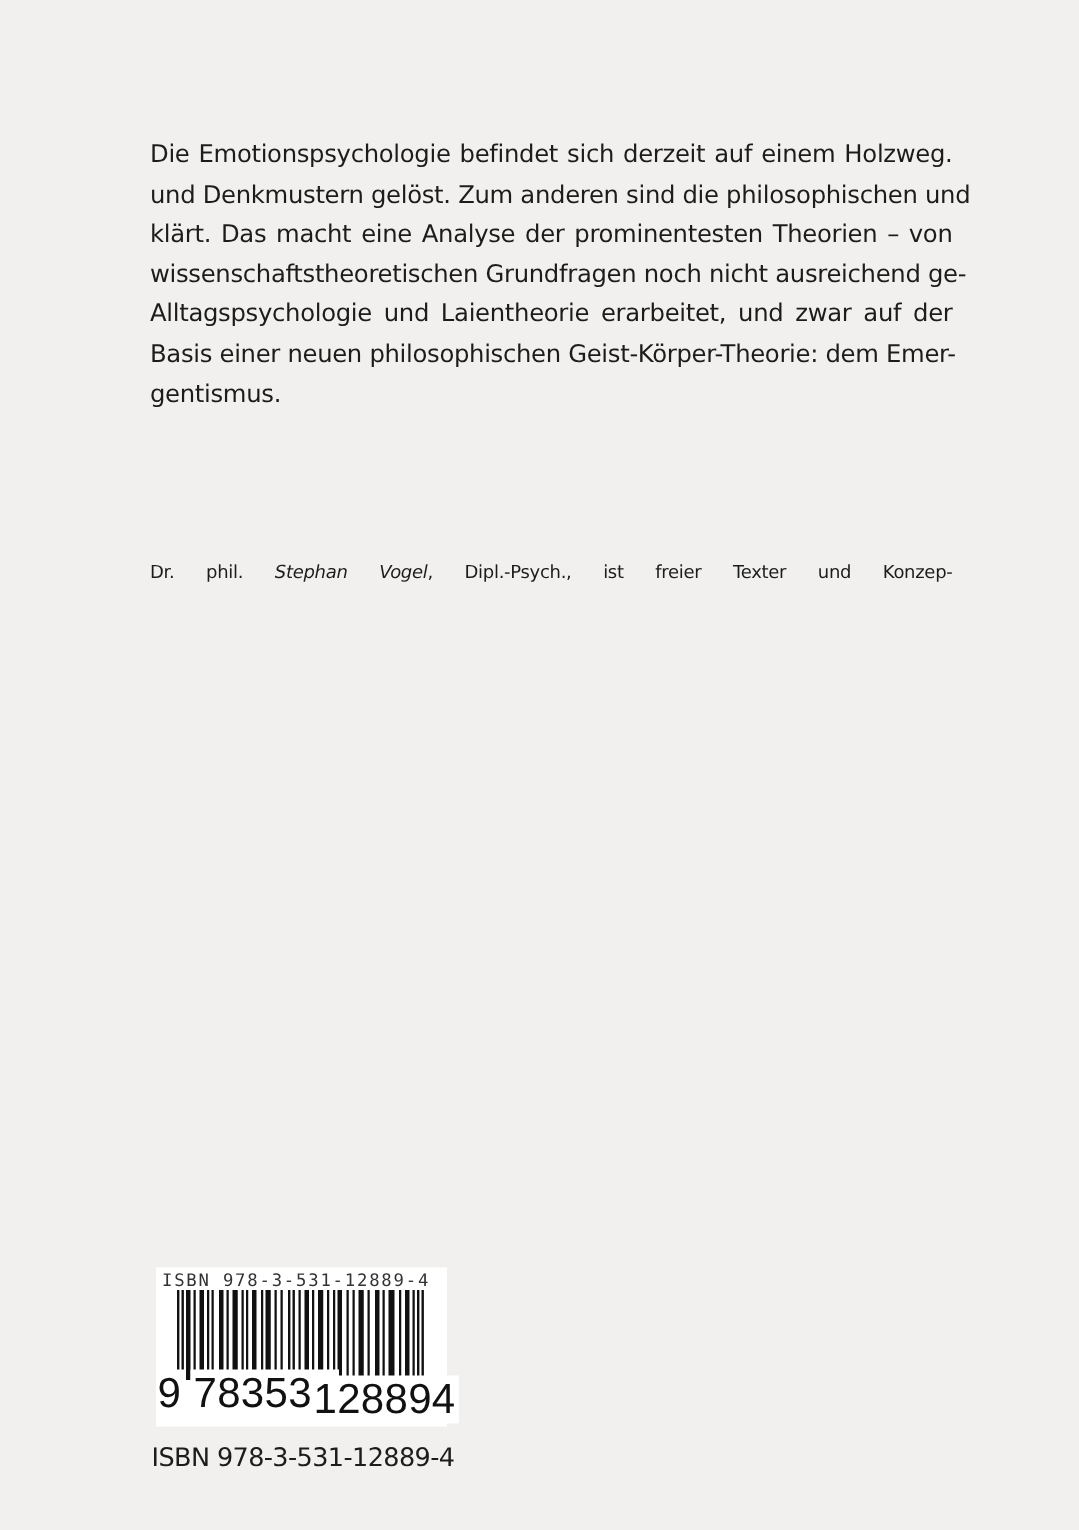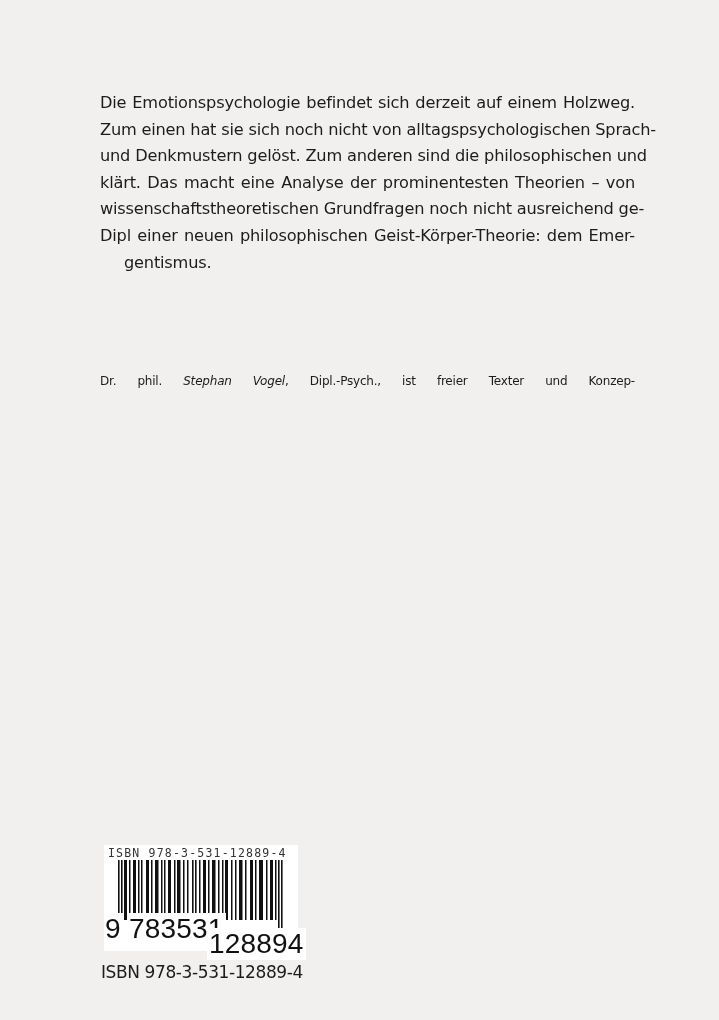--- a/index.html
+++ b/index.html
@@ -13,59 +13,59 @@
   .page { position: absolute; left: 0; top: 0; width: 719px; height: 1020px; }
   .blurb {
     position: absolute; left: 100px; top: 90px; width: 535px;
     font-size: 16.2px; line-height: 26.6px;
     letter-spacing: -0.2px;
   }
   .line {
     display: block; height: 26.6px; white-space: nowrap;
     text-align: justify; text-align-last: justify;
   }
-  .line.last { text-align-last: left; margin-left: 24px; }
+  .line.last { text-align-last: left; }
   .bio { position: absolute; left: 100px; top: 368px; width: 535px; font-size: 12px; line-height: 26.6px; letter-spacing: -0.2px; }
   .it { font-style: italic; }
   .barcode-box {
     position: absolute; left: 104px; top: 845px; width: 194px; height: 106px;
     background: #ffffff;
   }
   .barcode-top {
     position: absolute; left: 4px; top: 1px; width: 186px;
     font-family: "DejaVu Sans Mono", monospace; font-size: 11.5px; color: #333;
     letter-spacing: 1.2px; white-space: nowrap;
   }
   .bars { position: absolute; left: 0; top: 15px; width: 194px; height: 75px; }
   .barcode-digits {
     position: absolute; left: 1px; top: 68px; width: 190px; height: 34px;
     font-family: "Liberation Sans", sans-serif; font-size: 28px; color: #111;
     white-space: nowrap;
   }
   .barcode-digits span { background: #ffffff; }
   .d-first { position: absolute; left: 0; top: 0; padding-right: 2px; }
   .d-left { position: absolute; left: 22px; top: 0; padding: 0 2px; letter-spacing: 0.2px; }
-  .d-right { position: absolute; left: 102px; top: 15px; padding: 0 2px; letter-spacing: 0.2px; }
+  .d-right { position: absolute; left: 102px; top: 4px; padding: 0 2px; letter-spacing: 0.2px; }
   .isbn-plain {
     position: absolute; left: 101px; top: 962px; font-size: 17px; color: #1c1c1c;
     font-family: "DejaVu Sans", sans-serif; letter-spacing: -0.4px;
   }
 </style>
 </head>
 <body>
 
 <div class="page">
 
   <div class="blurb">
     <span class="line">Die Emotionspsychologie befindet sich derzeit auf einem Holzweg.</span>
-    <span class="line">Zum einen hat sie sich noch nicht von alltagspsychologischen Sprach-</span>
     <span class="line">und Denkmustern gelöst. Zum anderen sind die philosophischen und</span>
     <span class="line">klärt. Das macht eine Analyse der prominentesten Theorien – von</span>
     <span class="line">wissenschaftstheoretischen Grundfragen noch nicht ausreichend ge-</span>
-    <span class="line">Dipl einer neuen philosophischen Geist-Körper-Theorie: dem Emer-</span>
+    <span class="line">Alltagspsychologie und Laientheorie erarbeitet, und zwar auf der</span>
+    <span class="line">Basis einer neuen philosophischen Geist-Körper-Theorie: dem Emer-</span>
     <span class="line last">gentismus.</span>
   </div>
 
   <div class="bio">
     <span class="line"><span>Dr. phil. </span><span class="it">Stephan Vogel</span><span>, Dipl.-Psych., ist freier Texter und Konzep-</span></span>
   </div>
 
   <div class="barcode-box">
     <div class="barcode-top">ISBN 978-3-531-12889-4</div>
     <svg class="bars" viewBox="0 0 194 75" preserveAspectRatio="none">

